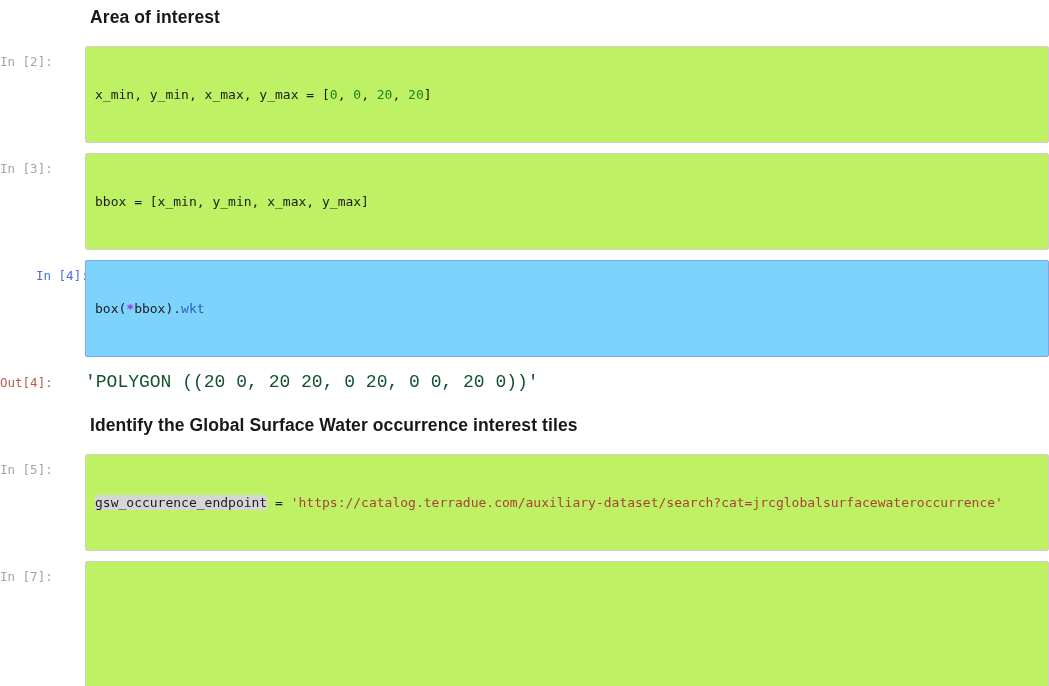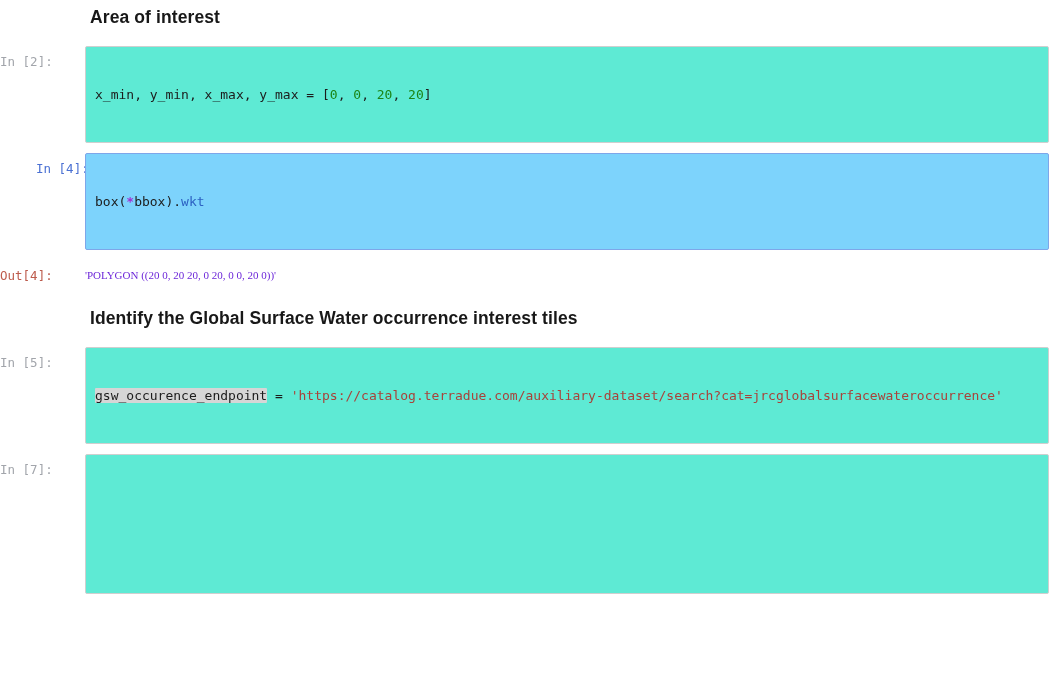--- a/index.html
+++ b/index.html
@@ -27,21 +27,21 @@
     font-family: "DejaVu Sans Mono", "Liberation Mono", monospace;
     font-size: 12.5px; line-height: 17px; padding-top: 7px;
     white-space: nowrap; user-select: none;
   }
   .prompt.muted   { color: #a2a5ab; }
   .prompt.in-act  { color: #4a70d3; padding-left: 36px; }
   .prompt.out-act { color: #bd5b4c; }
 
   .input-area {
     flex: 1 1 auto;
-    background: #5eead4;
+    background: #bef264;
     border: 1px solid #cfcfcf;
     border-radius: 2px;
     padding: 5px 9px;
     font-family: "DejaVu Sans Mono", "Liberation Mono", monospace;
     font-size: 13px; line-height: 17px;
     color: #1c1c1c;
     white-space: pre; overflow: hidden;
     min-height: 29px;
   }
   .cell.selected .input-area {
@@ -57,39 +57,45 @@
   .tk-num  { color: #1c8416; }
   .tk-str  { color: #a8423a; text-align: center; }
   .tk-prop { color: #2c61c2; }
   .tk-op   { color: #a12fd4; font-weight: bold; }
   .tk-hl   { background: #d6d6d6; border-radius: 1px; }
 
   
   .cell.output-row { margin-bottom: 0; min-height: 28px; }
   .output-text {
     flex: 1 1 auto;
-    font-family: Liberation Serif, serif;
-    font-size: 11px; line-height: 17px; padding-top: 7px;
-    color: #6d28d9; white-space: pre;
+    font-family: Liberation Mono, monospace;
+    font-size: 18px; line-height: 17px; padding-top: 7px;
+    color: #14532d; white-space: pre;
   }
 </style>
 </head>
 <body>
 
 <div class="notebook">
 
   <h2 class="md-heading">Area of interest</h2>
 
   <div class="cell">
     <div class="prompt muted">In [2]:</div>
     <div class="input-area">
       <div class="code-line"><span class="tk-plain">x_min, y_min, x_max, y_max = [</span><span class="tk-num">0</span><span class="tk-plain">, </span><span class="tk-num">0</span><span class="tk-plain">, </span><span class="tk-num">20</span><span class="tk-plain">, </span><span class="tk-num">20</span><span class="tk-plain">]</span></div>
     </div>
   </div>
 
+  <div class="cell">
+    <div class="prompt muted">In [3]:</div>
+    <div class="input-area">
+      <div class="code-line"><span class="tk-plain">bbox = [x_min, y_min, x_max, y_max]</span></div>
+    </div>
+  </div>
 
   <div class="cell selected">
     <div class="prompt in-act">In [4]:</div>
     <div class="input-area">
       <div class="code-line"><span class="tk-plain">box(</span><span class="tk-op">*</span><span class="tk-plain">bbox).</span><span class="tk-prop">wkt</span></div>
     </div>
   </div>
 
   <div class="cell output-row">
     <div class="prompt out-act">Out[4]:</div>

